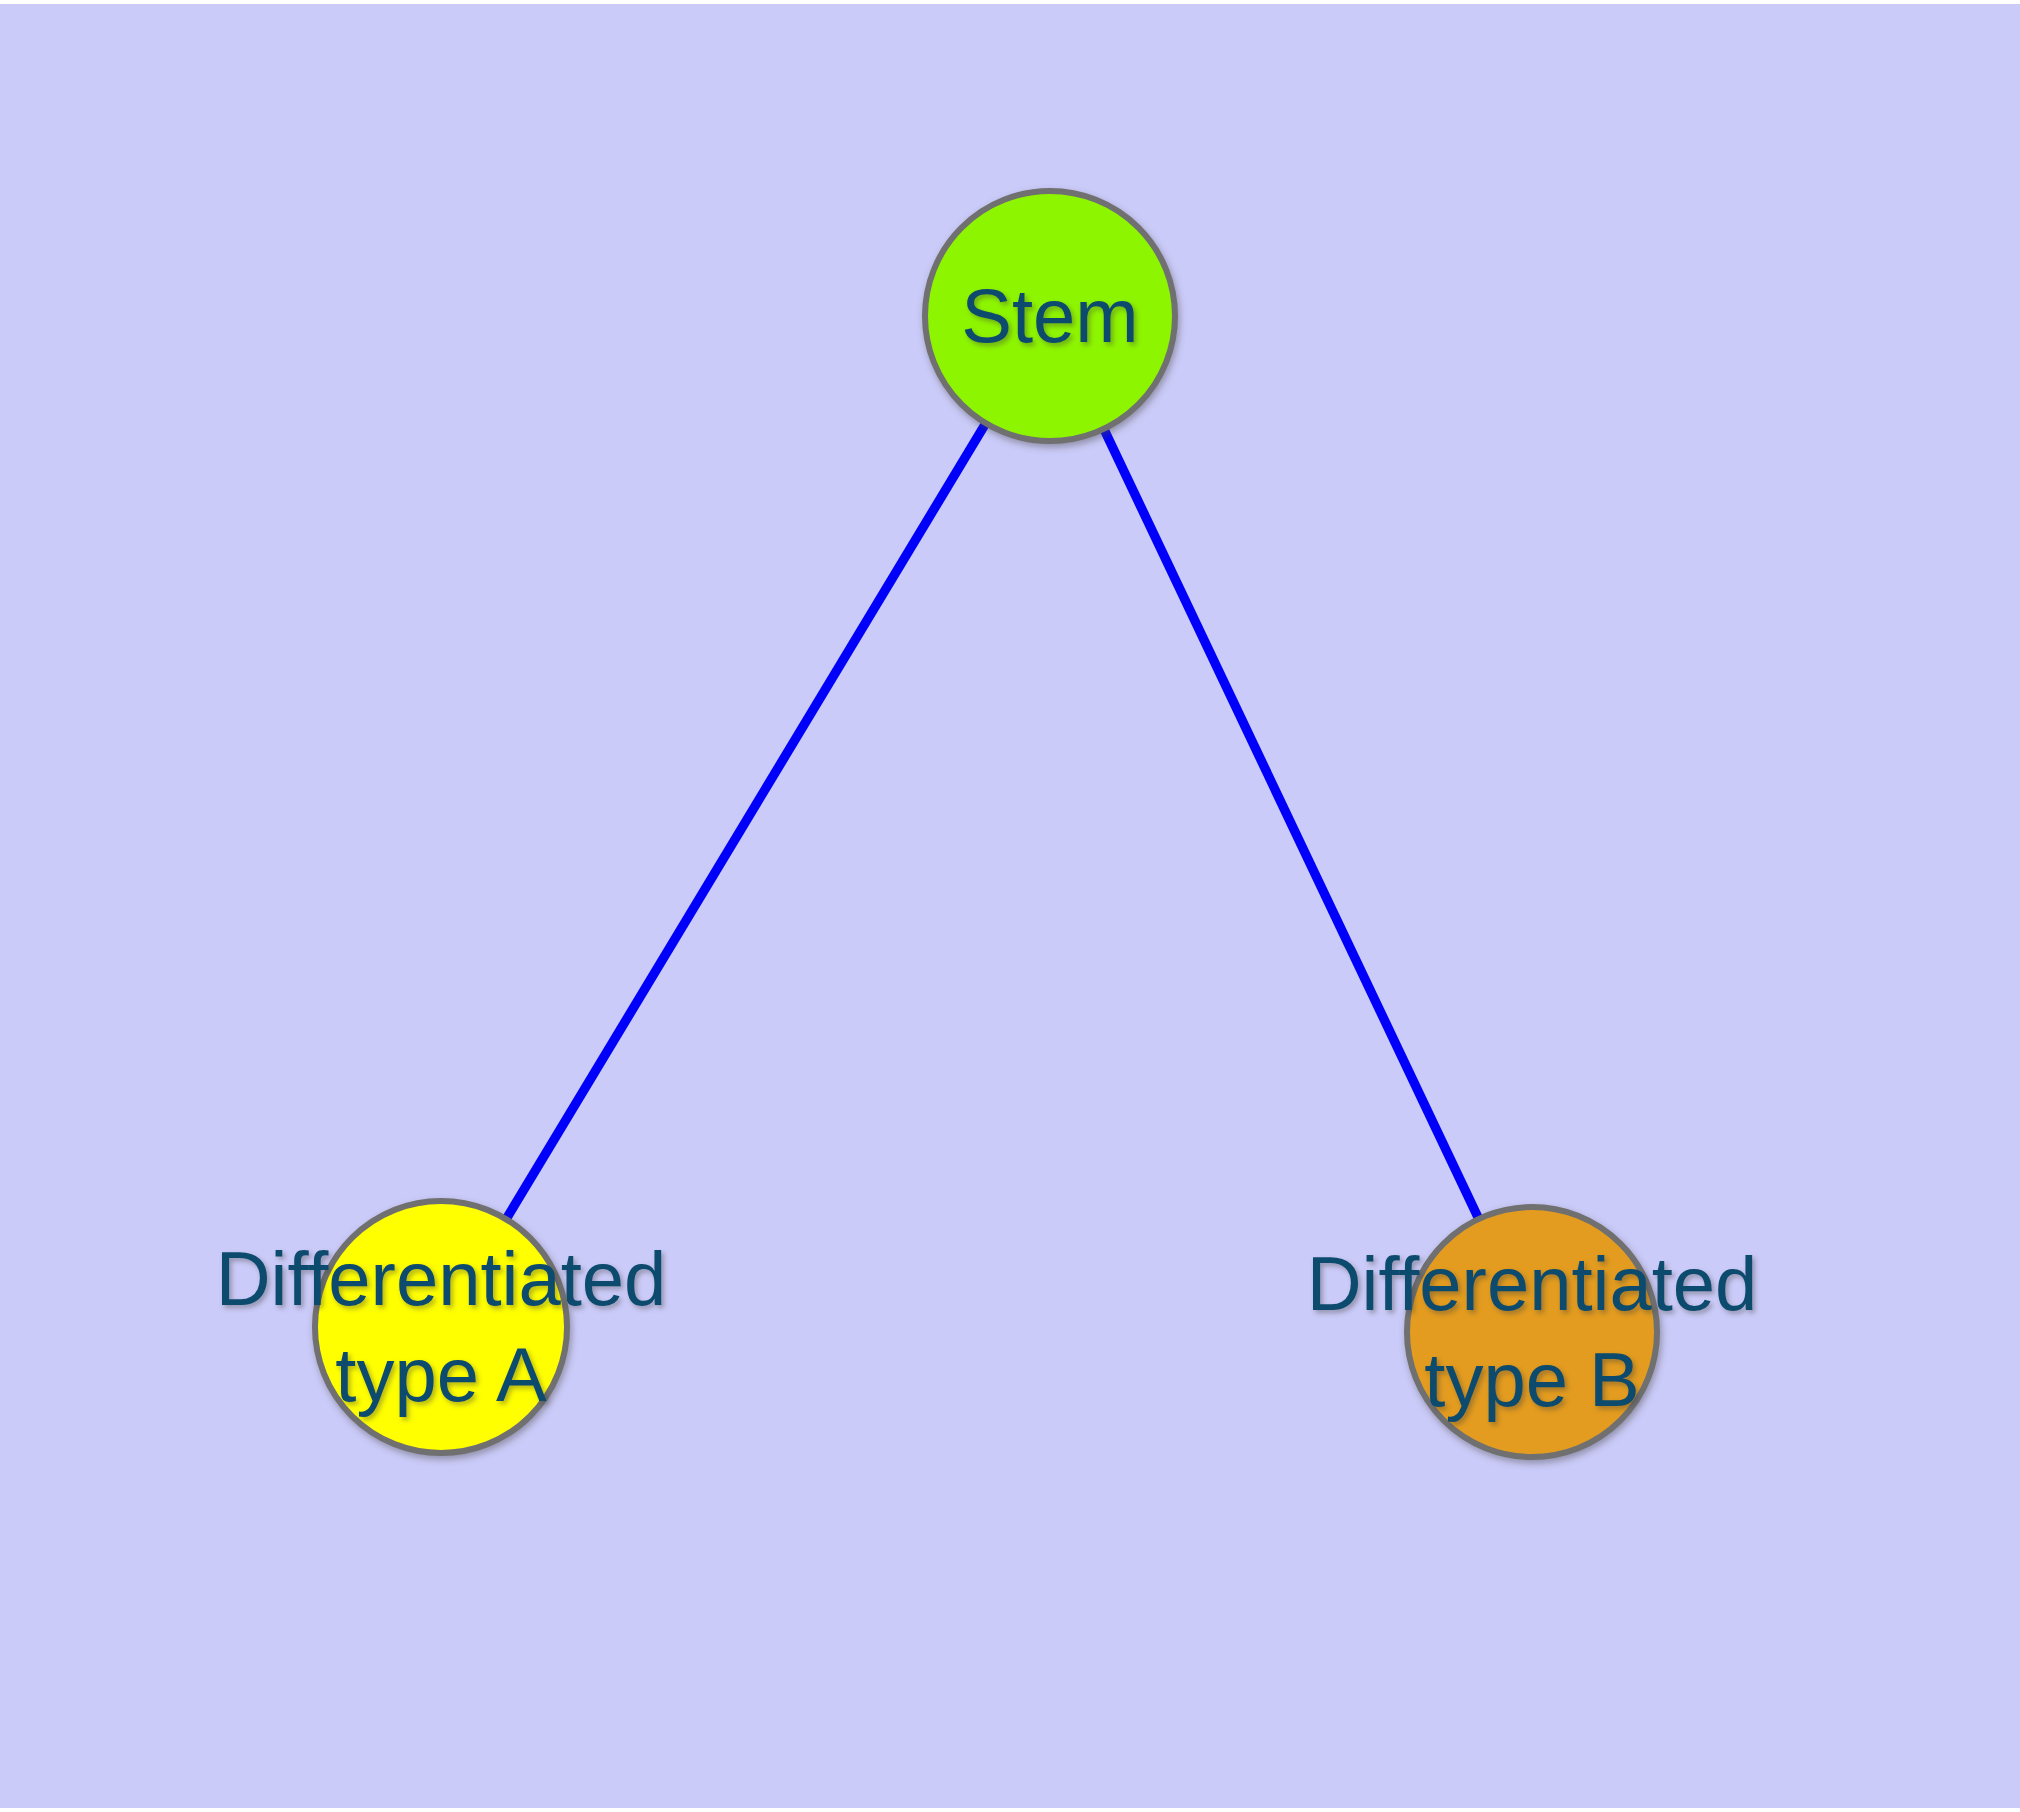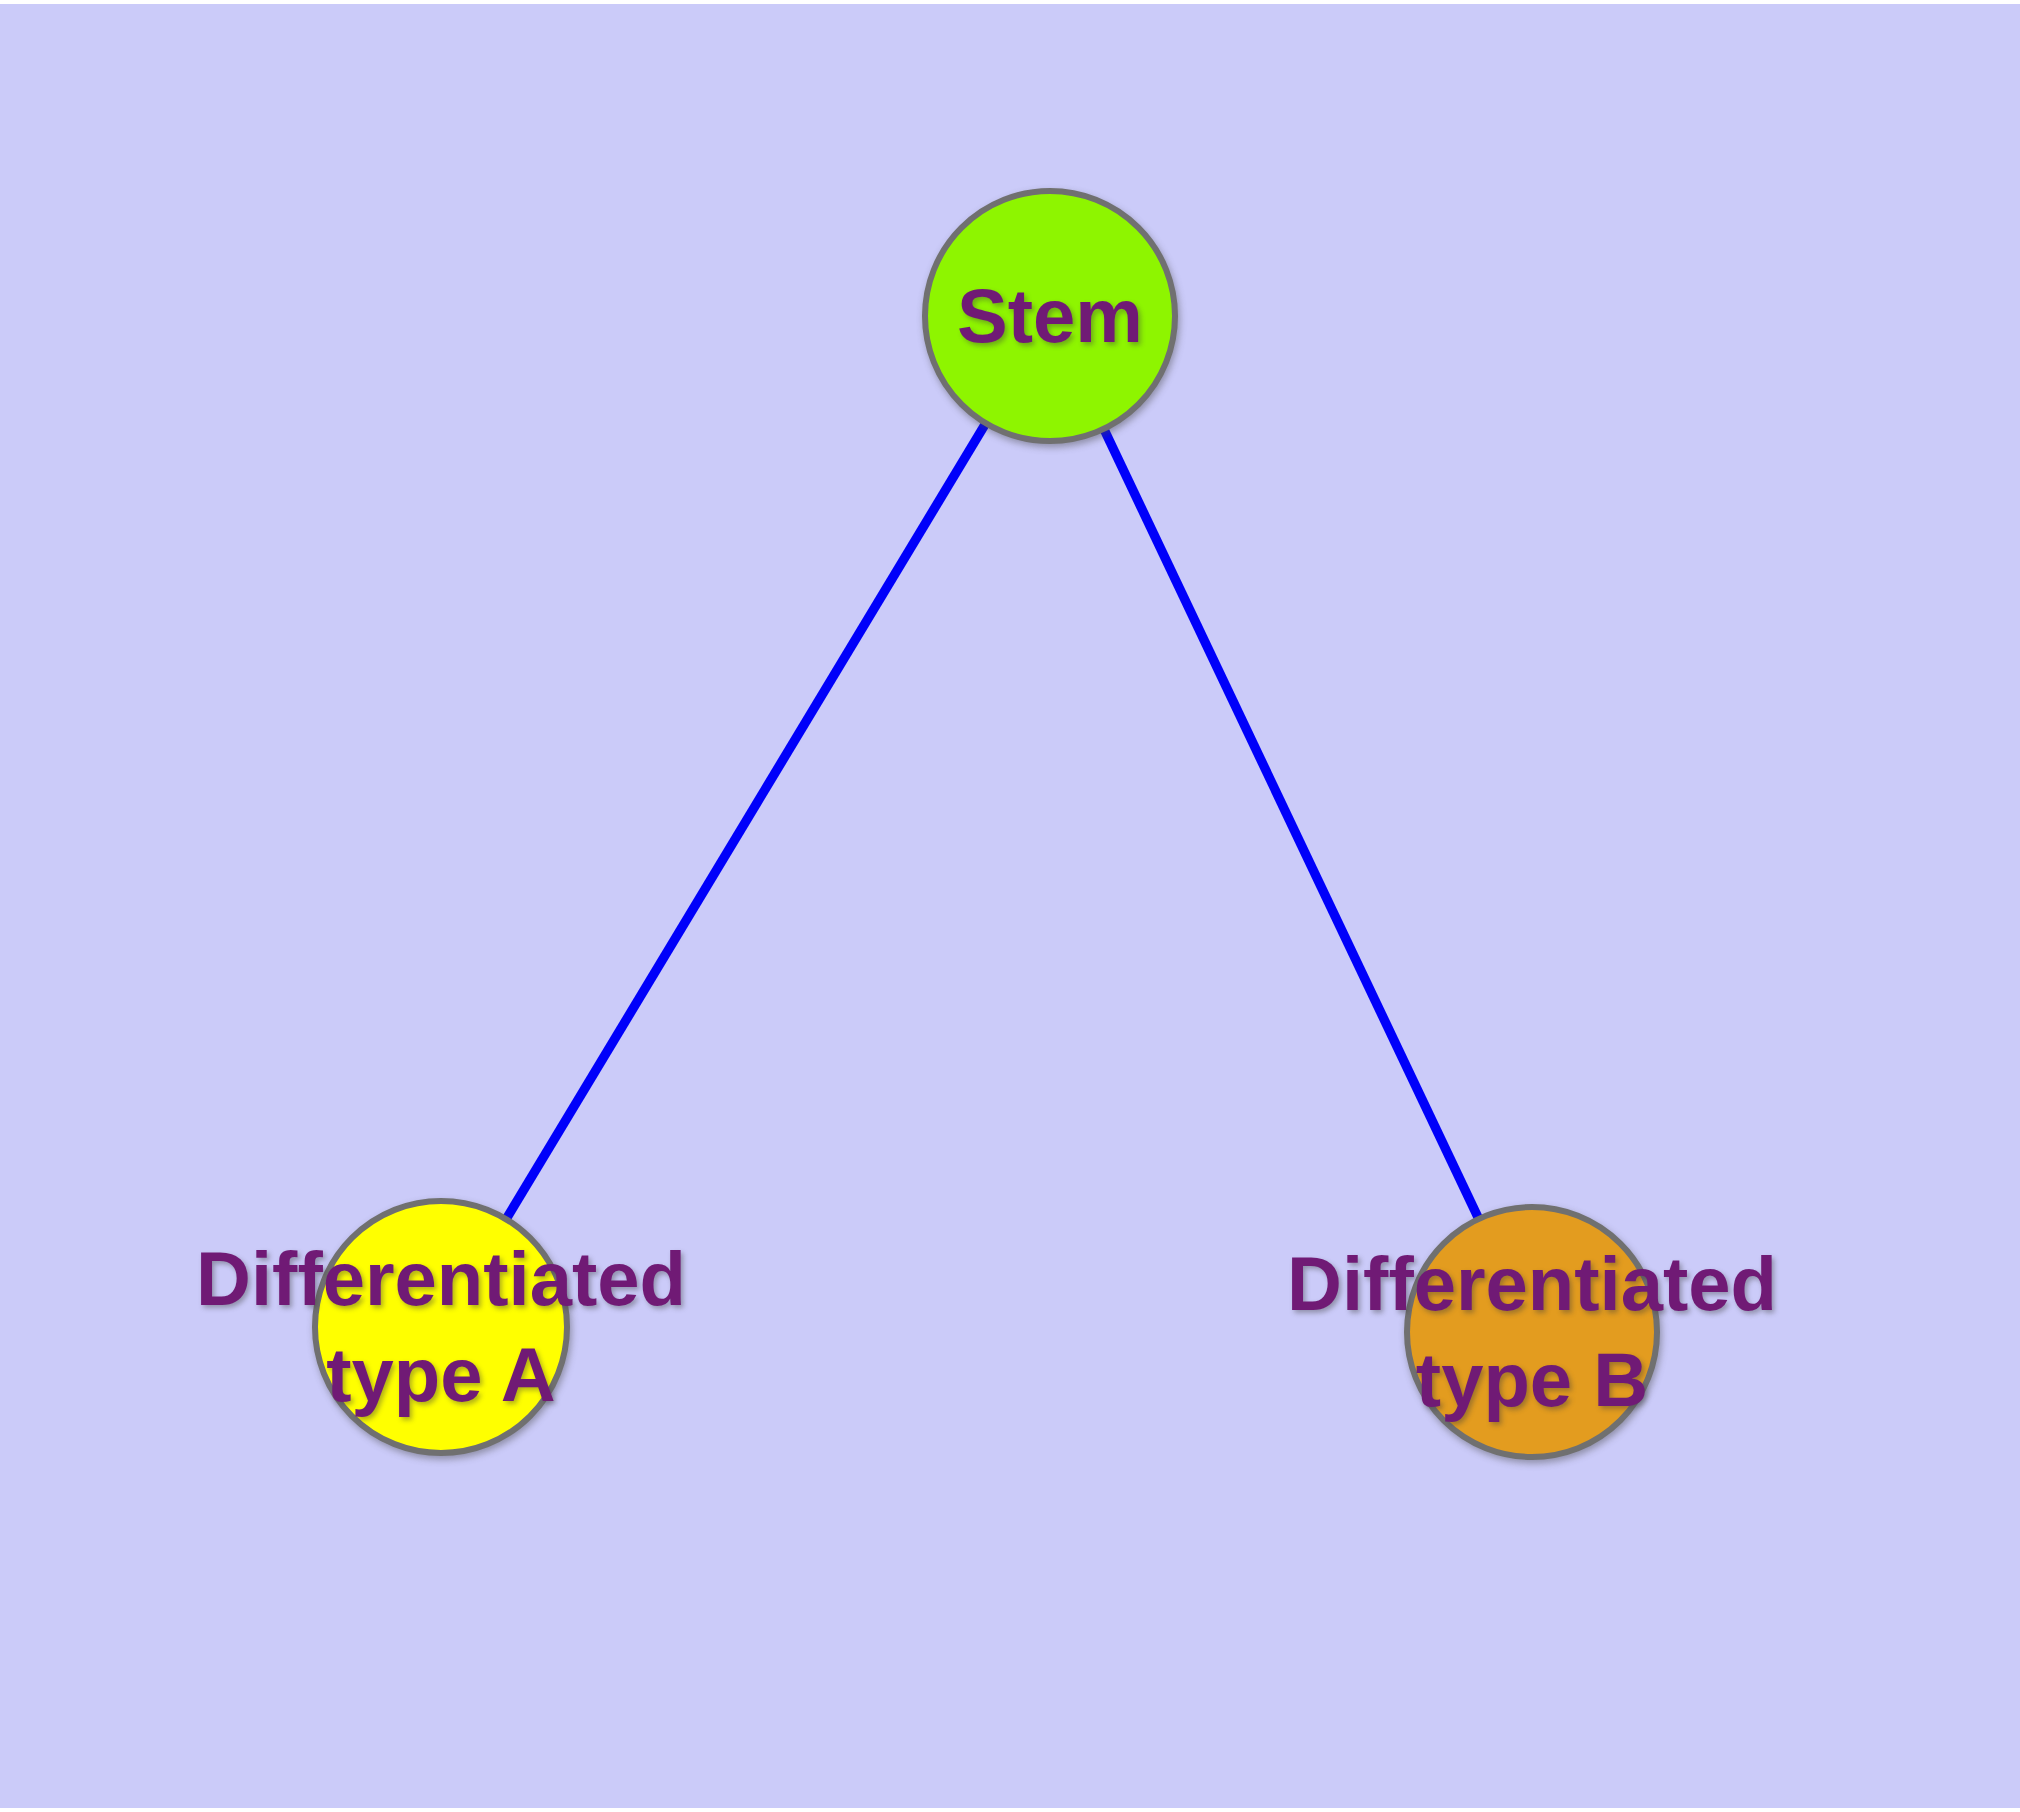--- a/index.html
+++ b/index.html
@@ -53,24 +53,24 @@
     height: 258px;
   }
   .node-type-b {
     left: 1404px;
     top: 1204px;
     width: 256px;
     height: 256px;
   }
   .node-label {
     flex: 0 0 auto;
-    font-weight: bold;
+    font-weight: normal;
     font-size: 76px;
     line-height: 96px;
-    color: #701a75;
+    color: #0c4a6e;
     text-align: center;
     white-space: pre-line;
     text-shadow: 2.5px 3.4px 5.1px rgba(60, 60, 60, 0.4);
   }
 </style>
 </head>
 <body>
 
 <div class="stage">
 

